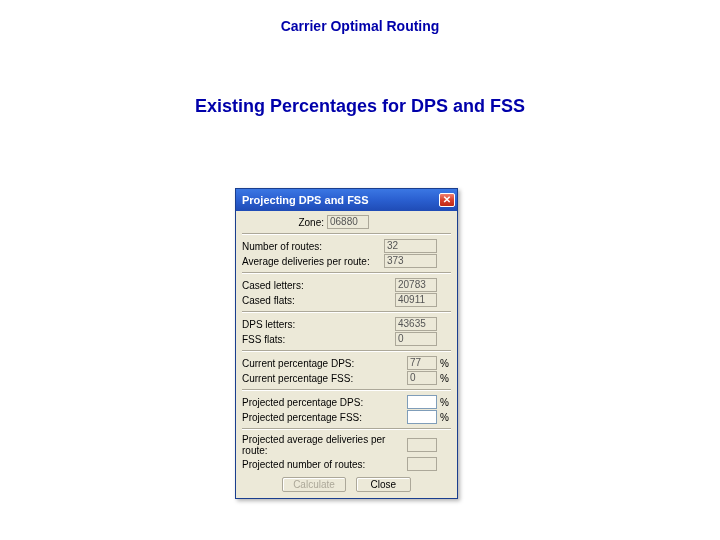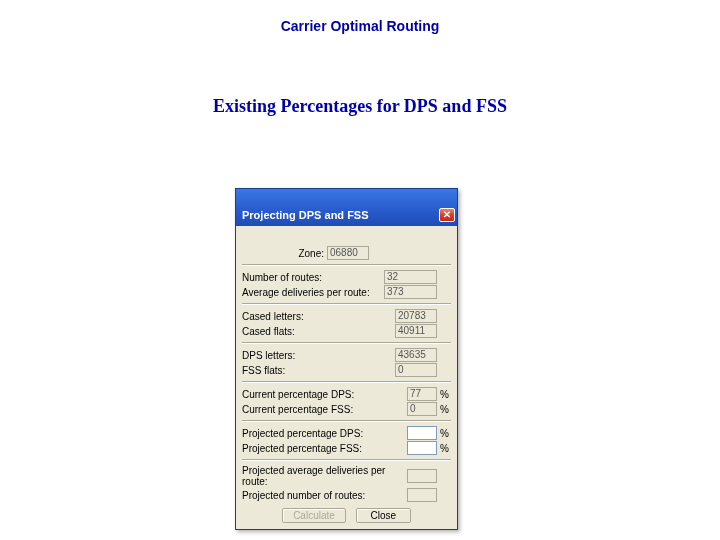--- a/index.html
+++ b/index.html
@@ -16,58 +16,57 @@
       font-weight: bold;
       font-size: 14px;
       padding-top: 18px;
     }
     .subtitle {
       text-align: center;
       color: #0000AA;
       font-weight: bold;
       font-size: 18px;
       margin-top: 62px;
-      font-family: Liberation Serif, serif;
     }
     .dialog {
       position: absolute;
       left: 235px;
       top: 188px;
       width: 223px;
       border: 1px solid #1a3e8e;
       background: #ece9d8;
       box-shadow: 2px 2px 4px rgba(0,0,0,0.3);
     }
     .titlebar {
       background: linear-gradient(to bottom, #3b77e3 0%, #2a5fd0 50%, #1f4bb5 100%);
       color: #fff;
       font-family: "Tahoma", Arial, sans-serif;
       font-size: 11px;
       font-weight: bold;
-      padding: 19px 2px 4px 6px;
+      padding: 4px 2px 4px 6px;
       display: flex;
       justify-content: space-between;
       align-items: center;
     }
     .close-btn {
       width: 16px;
       height: 14px;
       background: linear-gradient(to bottom, #f08070 0%, #d9402a 50%, #c02a15 100%);
       border: 1px solid #fff;
       border-radius: 2px;
       display: flex;
       align-items: center;
       justify-content: center;
       font-size: 10px;
       color: #fff;
       line-height: 1;
       cursor: pointer;
     }
     .content {
-      padding: 20px 6px 6px 6px;
+      padding: 4px 6px 6px 6px;
       font-family: "Tahoma", Arial, sans-serif;
       font-size: 10px;
       color: #000;
     }
     .row {
       display: flex;
       align-items: center;
       margin-bottom: 1px;
       min-height: 14px;
     }

